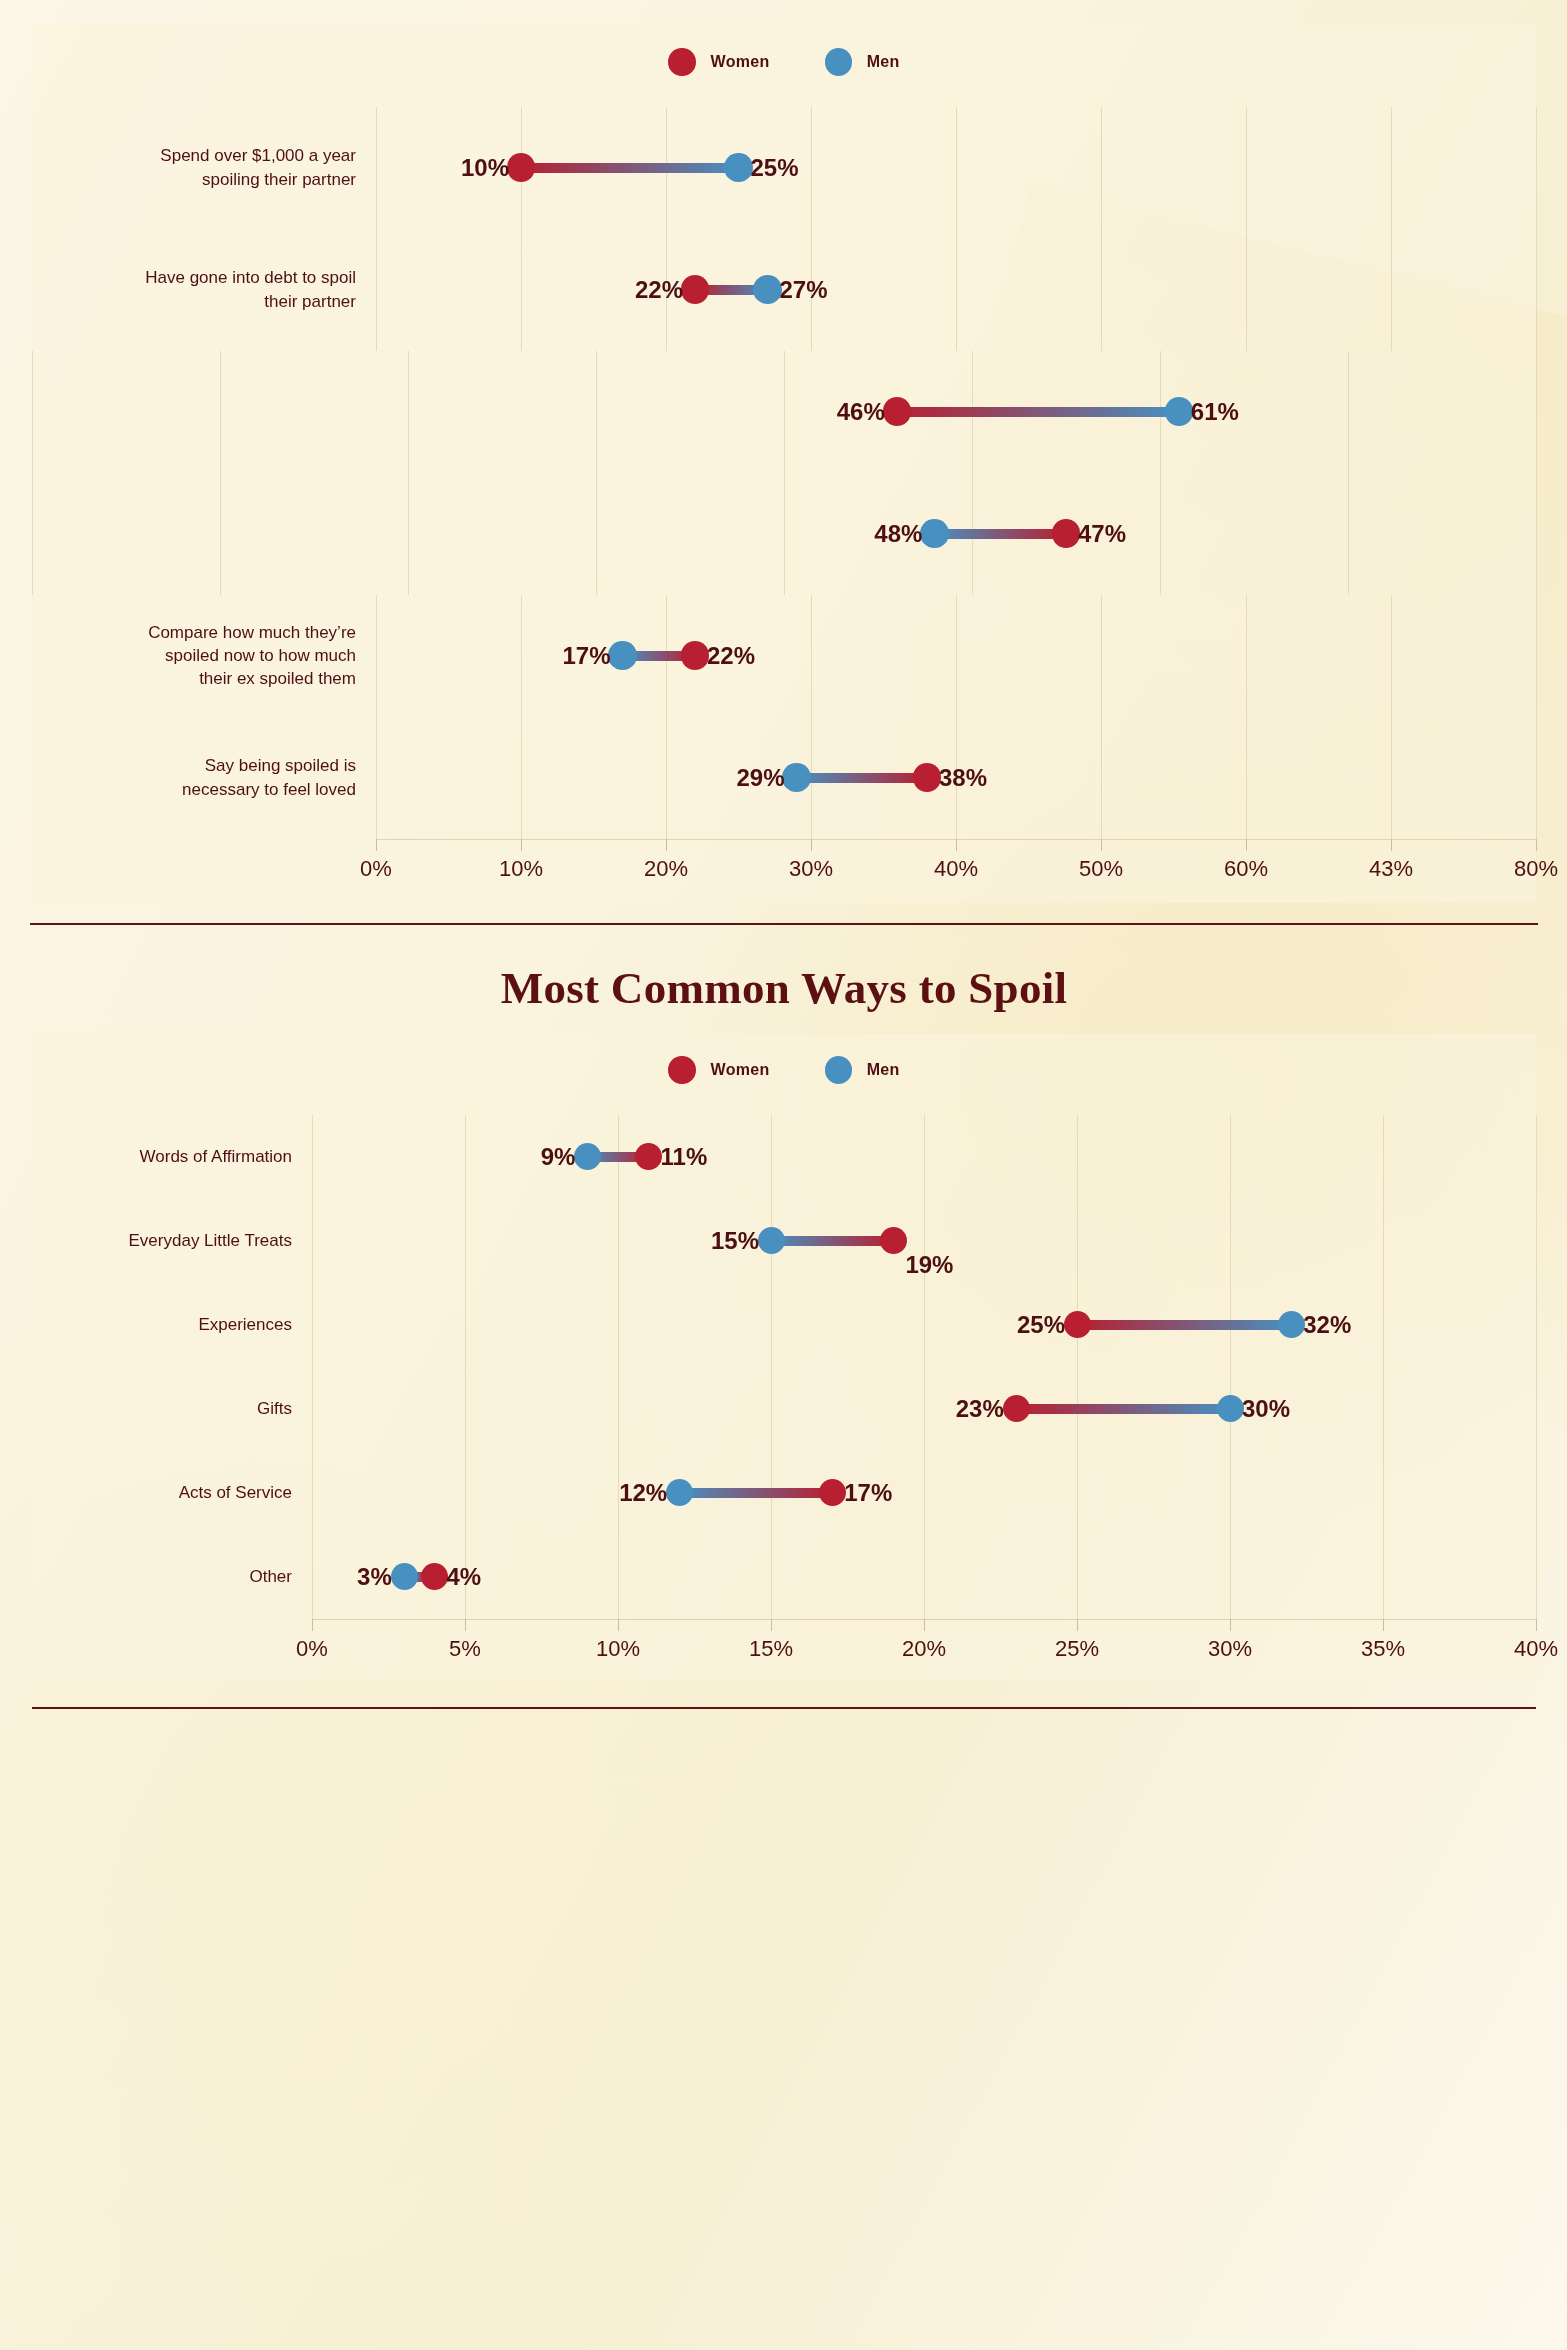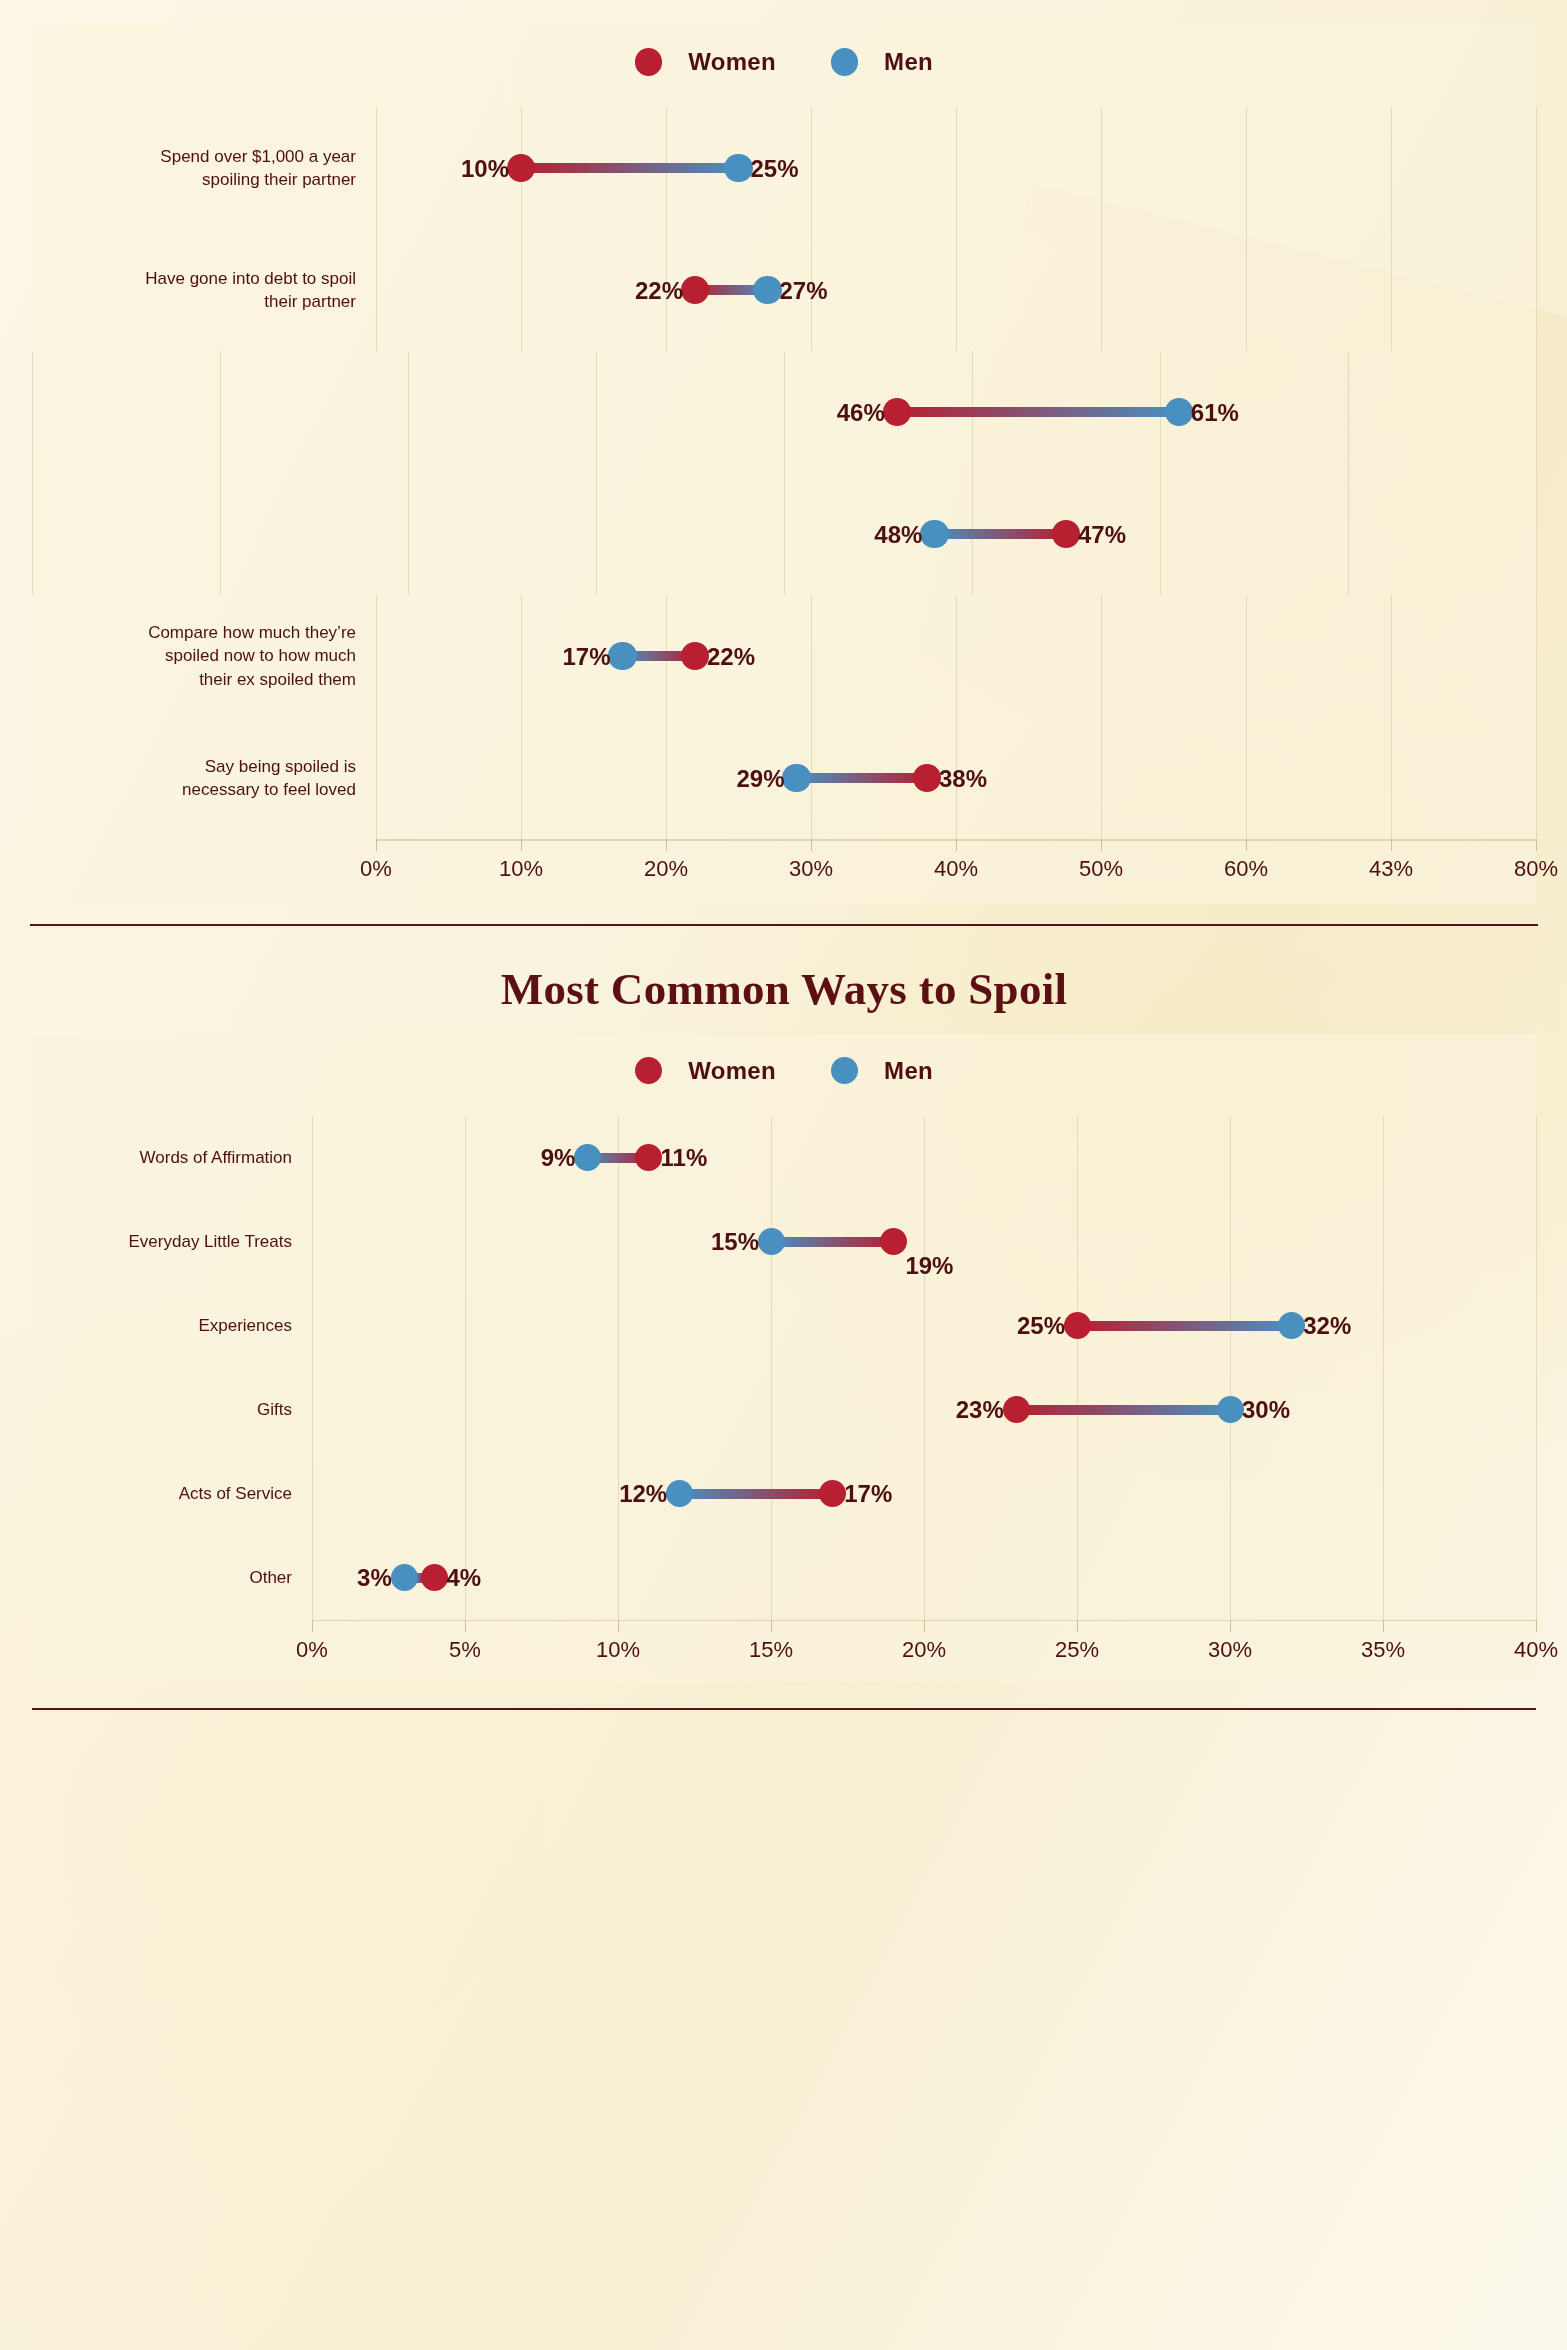--- a/index.html
+++ b/index.html
@@ -85,25 +85,24 @@
   .legend {
     display: flex;
     justify-content: center;
     align-items: center;
     gap: 55px;
     margin-bottom: 31px;
   }
   .legend-item { display: flex; align-items: center; gap: 14.7px; }
   .legend-dot { width: 27.5px; height: 27.5px; border-radius: 50%; display: block; }
   .legend-label {
-    font-size: 24px;
+    font-size: 16px;
     font-weight: 700;
     color: #4F0F12;
     letter-spacing: 0.3px;
-    margin-left: 11px;
   }
 
   
   .chart { position: relative; }
   .chart-body { position: relative; display: block; }
   .row {
     position: relative;
     display: flex;
     align-items: center;
   }

